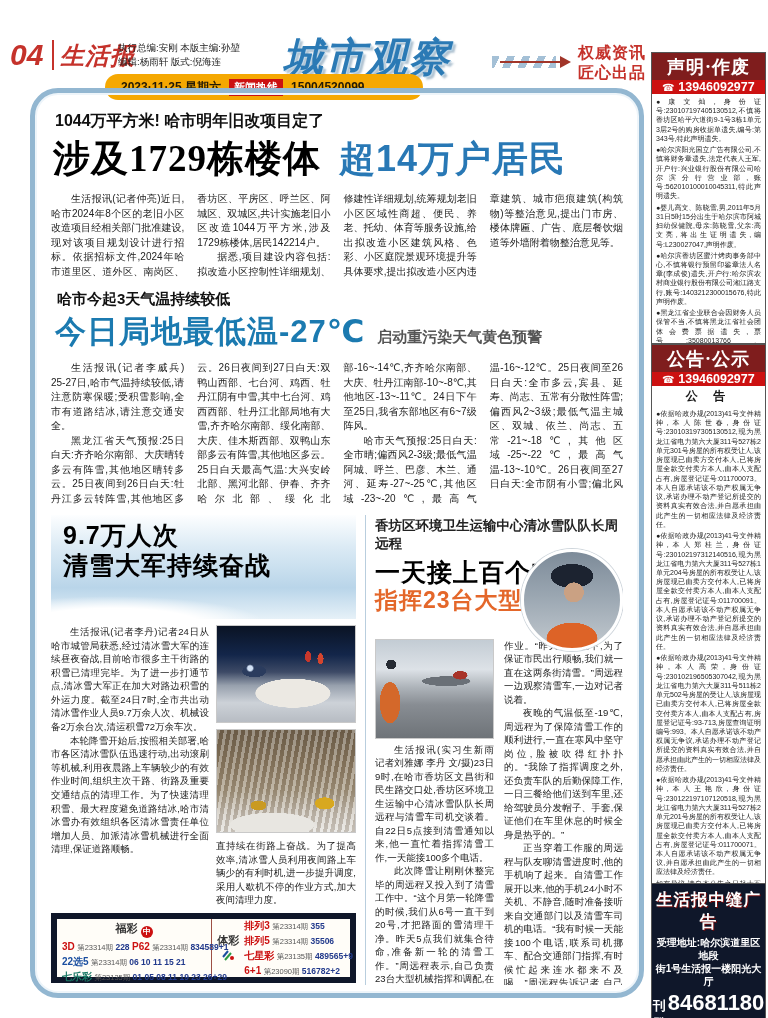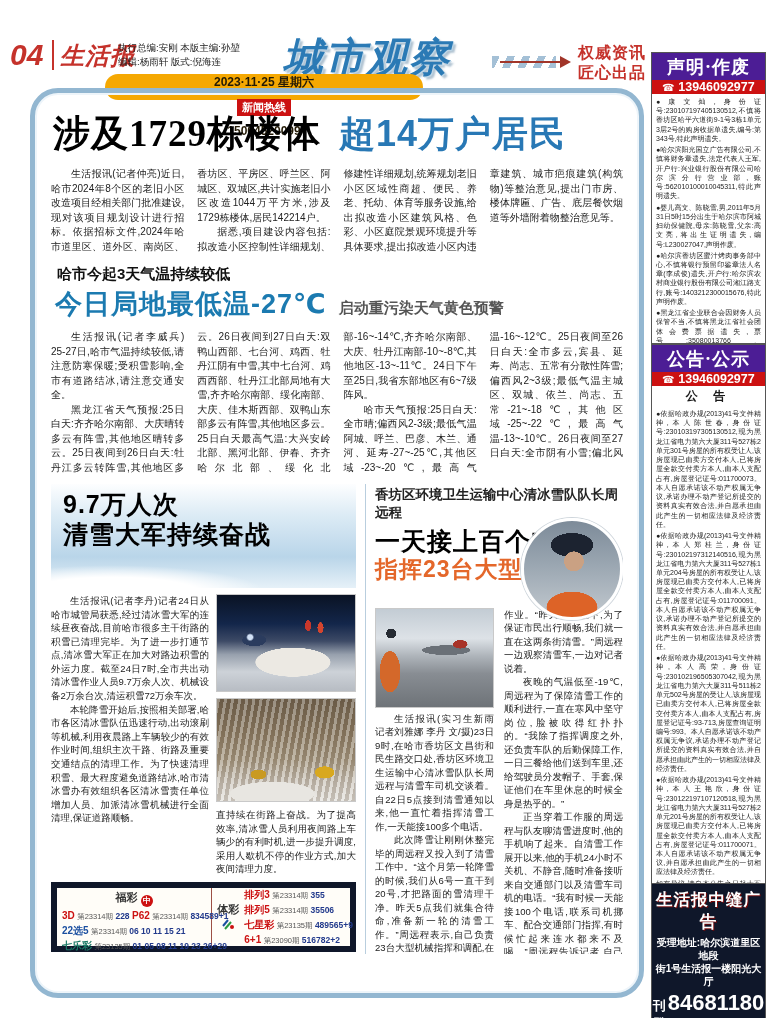--- a/index.html
+++ b/index.html
@@ -11,36 +11,36 @@
   
   .page-num{position:absolute;left:10px;top:38px;font-size:30px;font-weight:bold;color:#c5322b;font-style:italic;}
   .mast-divider{position:absolute;left:52px;top:40px;width:2px;height:30px;background:#c5322b;}
   .masthead{position:absolute;left:60px;top:40px;font-size:24px;font-weight:900;font-style:italic;color:#c5322b;letter-spacing:1px;font-family:"Liberation Serif","DejaVu Serif",serif;}
   .editors{position:absolute;left:118px;top:41px;font-size:9.5px;line-height:1.5;color:#222;}
   .section-title{position:absolute;left:283px;top:30px;font-size:40px;font-weight:900;font-style:italic;color:#2b7ab5;letter-spacing:2px;text-shadow:1px 1px 0 #bcd6e8,3px 3px 2px rgba(27,79,122,.35);}
   .speed-lines{position:absolute;left:492px;top:56px;width:64px;height:12px;background:repeating-linear-gradient(115deg,#a4c0d6 0 7px,rgba(164,192,214,0) 7px 14px);}
   .speed-shaft{position:absolute;left:500px;top:61px;width:62px;height:2px;background:#a13529;}
   .speed-head{position:absolute;left:560px;top:56px;width:0;height:0;border-left:11px solid #a13529;border-top:6px solid transparent;border-bottom:6px solid transparent;}
   .slogan{position:absolute;left:578px;top:43px;font-size:16px;font-weight:900;color:#c5322b;line-height:1.25;letter-spacing:1px;}
-  .date-bar{position:absolute;left:105px;top:74px;width:318px;height:26px;background:#f5a802;border-radius:13px;display:flex;align-items:center;gap:8px;padding:0 16px;box-sizing:border-box;flex-direction:column;}
+  .date-bar{position:absolute;left:105px;top:74px;width:318px;height:26px;background:#f5a802;border-radius:13px;display:flex;align-items:center;gap:8px;padding:0 16px;box-sizing:border-box;}
   .date-text{font-size:12px;font-weight:bold;color:#231a05;}
   .hotline-label{background:#cc1111;color:#fff;font-size:11px;font-weight:bold;padding:1px 5px;}
   .hotline-number{font-size:12px;font-weight:bold;color:#231a05;}
   
   .frame{position:absolute;left:30px;top:88px;width:614px;height:910px;border:5px solid #93b7d1;border-radius:28px;box-sizing:border-box;padding:14px 16px 10px 16px;box-shadow:inset 0 0 0 2px #eef5fa;overflow:hidden;}
   .a1-kicker{font-size:16px;font-weight:bold;color:#111;margin:4px 0 2px 4px;}
   .a1-headline{display:flex;align-items:baseline;gap:18px;margin:2px 0 8px 2px;font-family:"Liberation Serif","DejaVu Serif",serif;}
   .a1-black{font-size:37px;font-weight:900;color:#000;letter-spacing:1px;}
   .a1-blue{font-size:36px;font-weight:900;color:#2878b5;letter-spacing:1px;font-family:"Liberation Sans","DejaVu Sans",sans-serif;}
   .body-cols{font-size:10px;line-height:1.45;text-align:justify;color:#222;}
   .body-cols p{margin:0;text-indent:2em;}
   .a1-body{columns:4;column-gap:13px;column-fill:auto;height:88px;overflow:hidden;margin-bottom:10px;}
   .a2-kicker{font-size:15px;font-weight:bold;color:#111;margin:6px 0 2px 6px;}
   .a2-headline{display:flex;align-items:baseline;gap:12px;margin:0 0 8px 4px;}
-  .a2-blue{font-size:27px;font-weight:900;color:#1b7ab0;letter-spacing:1px;}
+  .a2-blue{font-size:31px;font-weight:900;color:#1b7ab0;letter-spacing:1px;}
   .a2-sub{font-size:15px;font-weight:bold;color:#555;}
   .a2-body{columns:4;column-gap:13px;column-fill:auto;height:146px;overflow:hidden;margin-bottom:8px;}
   
   .bottom{display:flex;margin-top:4px;height:470px;}
   .lpanel{width:305px;overflow:hidden;}
   .rpanel{flex:1;border-left:1px solid #b9cede;padding-left:9px;margin-left:9px;overflow:hidden;}
   .lp-header{height:104px;background:radial-gradient(ellipse 220px 40px at 20% 105%,#ffffff 40%,rgba(255,255,255,0) 70%),linear-gradient(180deg,#fdfeff 0%,#dcebf5 30%,#b9d5e9 70%,#e6f1f8 100%);padding:6px 0 0 12px;box-sizing:border-box;}
   .lp-kicker{font-size:14px;font-weight:bold;color:#222;margin-bottom:3px;}
   .lp-h1{font-size:25px;font-weight:900;color:#000;line-height:1.18;letter-spacing:1px;}
   .lp-row{display:flex;gap:7px;margin-top:6px;height:282px;overflow:hidden;}
@@ -91,21 +91,21 @@
      radial-gradient(circle 7px at 13% 25%,#262b33 70%,transparent 71%),
      radial-gradient(ellipse 17px 34px at 12% 64%,#d4682a 60%,transparent 61%),
      radial-gradient(ellipse 12px 7px at 72% 36%,#a83328 60%,transparent 61%),
      radial-gradient(ellipse 40px 8px at 60% 42%,#6a7077 60%,transparent 61%),
      linear-gradient(180deg,#c3ccd4 0%,#dde2e7 30%,#aeb4ba 48%,#888d93 66%,#6e7378 100%);}
   
   .sidebar{position:absolute;left:651px;top:52px;width:115px;height:966px;}
   .sb-box{border:1px solid #555;box-sizing:border-box;background:#fff;overflow:hidden;}
   .sb-box1{height:292px;}
   .sb-box2{height:540px;}
-  .sb-red-head{background:#4c1d95;color:#fff;font-weight:900;font-size:18px;text-align:center;letter-spacing:1px;padding:2px 0 1px 0;font-family:"Liberation Serif","DejaVu Serif",serif;}
+  .sb-red-head{background:#7f1d1d;color:#fff;font-weight:900;font-size:18px;text-align:center;letter-spacing:1px;padding:2px 0 1px 0;font-family:"Liberation Serif","DejaVu Serif",serif;}
   .sb-phone{color:#cc1111;font-weight:900;font-size:12.5px;text-align:center;background:#cc1111;color:#fff;}
   .sb-text{font-size:7px;line-height:1.32;text-align:justify;padding:3px 4px;color:#222;}
   .sb-text p{margin:0 0 2px 0;}
   .gonggao-title{text-align:center;font-size:12px;font-weight:900;letter-spacing:6px;margin:2px 0 1px 0;}
   .sb-ad{background:#0f172a;color:#fff;text-align:center;height:156px;box-sizing:border-box;padding:5px 3px 2px 3px;border:1px solid #555;border-top:none;}
   .sb-ad-title{font-size:16.5px;font-weight:900;letter-spacing:1px;text-shadow:1px 1px 0 #7a0808;font-family:"Liberation Serif","DejaVu Serif",serif;}
   .sb-ad-addr{font-size:10px;font-weight:bold;line-height:1.3;margin-top:3px;}
   .sb-ad-num{font-size:13px;font-weight:bold;margin-top:2px;display:flex;align-items:baseline;justify-content:center;gap:2px;}
   .sb-ad-num b{font-size:22px;letter-spacing:0px;text-align:right;}
   .phone-icon{display:inline-block;transform:scaleX(-1);font-size:10px;}
@@ -129,20 +129,21 @@
   <div>匠心出品</div>
 </div>
 <div class="date-bar">
   <span class="date-text">2023·11·25 星期六</span>
   <span class="hotline-label">新闻热线</span>
   <span class="hotline-number">15004520099</span>
 </div>
 
 <div class="frame">
 
+  <div class="a1-kicker">1044万平方米! 哈市明年旧改项目定了</div>
   <div class="a1-headline">
     <span class="a1-black">涉及1729栋楼体</span>
     <span class="a1-blue">超14万户居民</span>
   </div>
   <div class="body-cols a1-body">
     <p>生活报讯(记者仲亮)近日,哈市2024年8个区的老旧小区改造项目经相关部门批准建设,现对该项目规划设计进行招标。依据招标文件,2024年哈市道里区、道外区、南岗区、香坊区、平房区、呼兰区、阿城区、双城区,共计实施老旧小区改造1044万平方米,涉及1729栋楼体,居民142214户。</p>
     <p>据悉,项目建设内容包括:拟改造小区控制性详细规划、修建性详细规划,统筹规划老旧小区区域性商超、便民、养老、托幼、体育等服务设施,给出拟改造小区建筑风格、色彩、小区庭院景观环境提升等具体要求,提出拟改造小区内违章建筑、城市疤痕建筑(构筑物)等整治意见,提出门市房、楼体牌匾、广告、底层餐饮烟道等外墙附着物整治意见等。</p>
   </div>
 
   <div class="a2-kicker">哈市今起3天气温持续较低</div>

